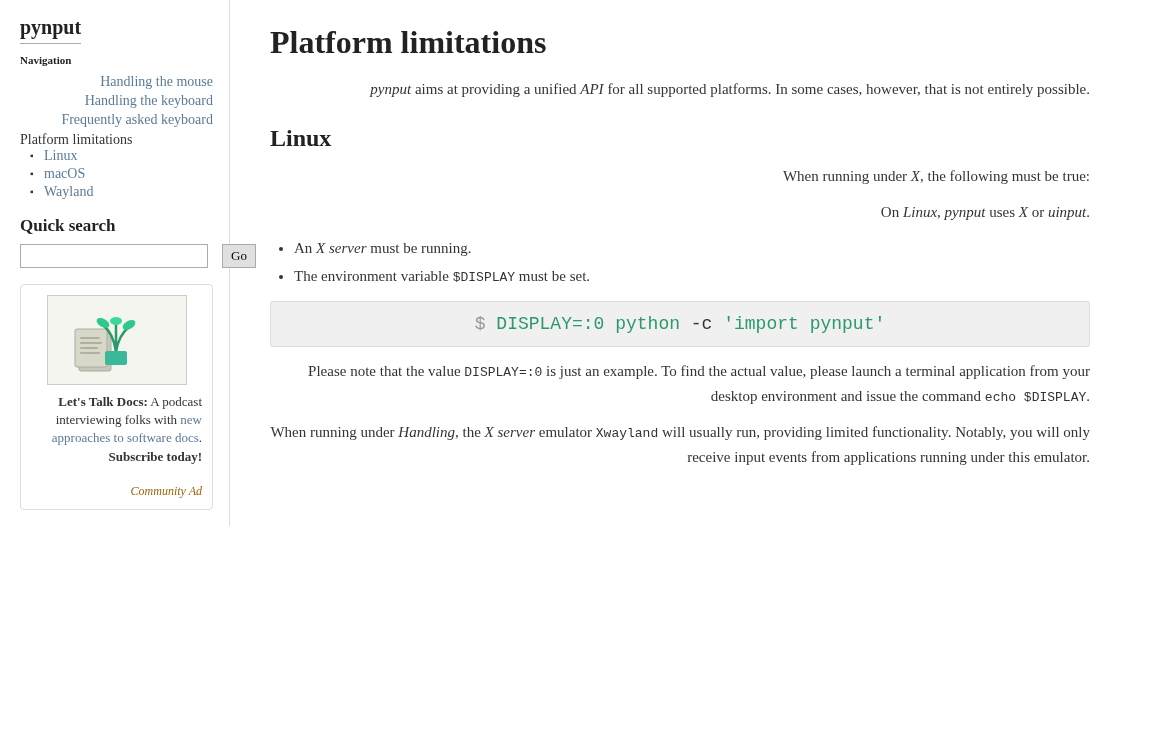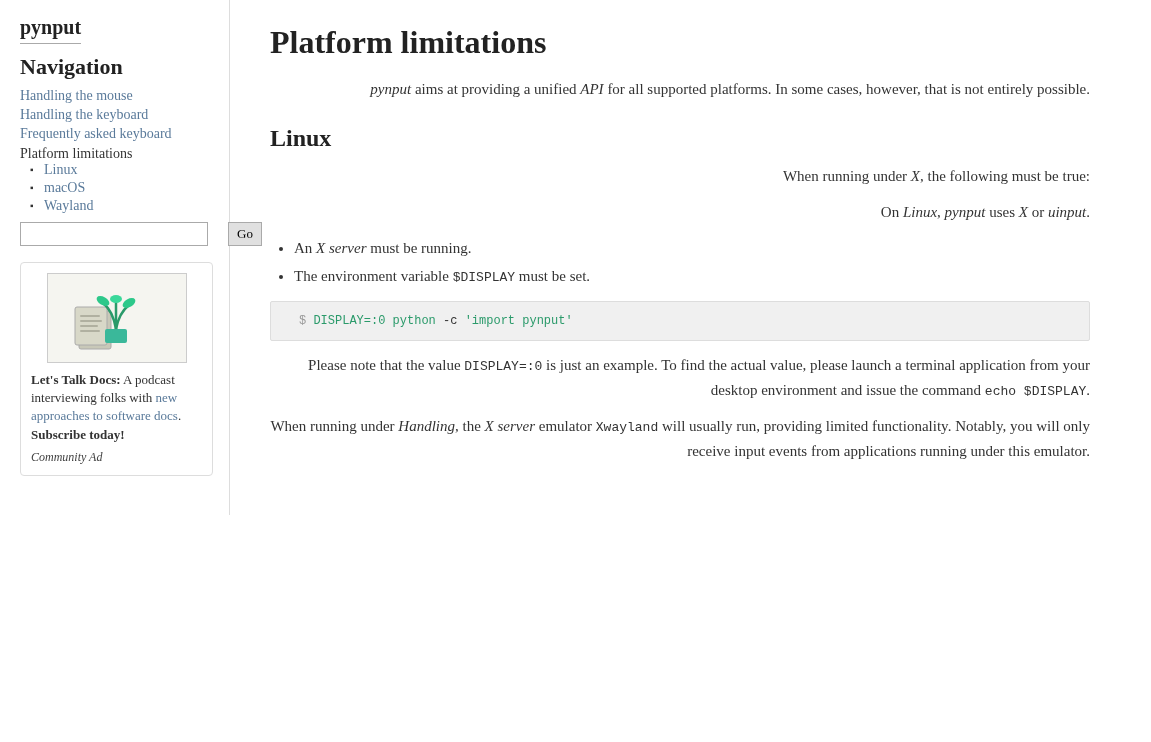--- a/index.html
+++ b/index.html
@@ -22,33 +22,34 @@
       font-weight: bold;
       font-size: 20px;
       color: #222;
       font-family: Georgia, serif;
       border-bottom: 1px solid #aaa;
       padding-bottom: 4px;
       margin-bottom: 10px;
       display: inline-block;
     }
     #sidebar h2.nav-title {
-      font-size: 22px;
+      font-size: 11px;
       font-weight: bold;
       color: #222;
       margin-bottom: 8px;
       font-family: Georgia, serif;
     }
     #sidebar .nav-links a {
       display: block;
       color: #5a7a9a;
       text-decoration: none;
       font-size: 14px;
       margin-bottom: 3px;
       font-family: Georgia, serif;
+      text-align: right;
     }
     #sidebar .nav-section-title {
       font-size: 14px;
       font-weight: normal;
       color: #333;
       margin-top: 2px;
       margin-bottom: 4px;
     }
     #sidebar .nav-sub-links {
       list-style: none;
@@ -77,21 +78,21 @@
     #sidebar h2.search-title {
       font-size: 17px;
       font-weight: bold;
       color: #222;
       margin-top: 16px;
       margin-bottom: 8px;
       font-family: Georgia, serif;
     }
     #sidebar .search-row {
       display: flex;
-      gap: 20px;
+      gap: 14px;
       margin-bottom: 16px;
     }
     #sidebar .search-row input {
       flex: 1;
       border: 1px solid #aaa;
       padding: 3px 5px;
       font-size: 13px;
     }
     #sidebar .search-row button {
       background: #e0e0e0;
@@ -99,21 +100,21 @@
       padding: 3px 8px;
       font-size: 13px;
       cursor: pointer;
       font-family: Georgia, serif;
     }
     
     .community-ad {
       border: 1px solid #ddd;
       border-radius: 4px;
       padding: 10px;
-      text-align: left;
+      text-align: right;
       font-size: 13px;
       color: #444;
       margin-top: 8px;
     }
     .community-ad .ad-image {
       width: 140px;
       height: 90px;
       margin: 0 auto 8px auto;
       background: #f5f5f0;
       border: 1px solid #ccc;
@@ -128,22 +129,22 @@
       margin-bottom: 4px;
       color: #333;
     }
     .community-ad .ad-text strong { font-weight: bold; }
     .community-ad .ad-text a {
       color: #5a7a9a;
       text-decoration: none;
     }
     .community-ad .ad-label {
       font-size: 12px;
-      color: #404040;
-      margin-top: 6px;
+      color: #a16207;
+      margin-top: 18px;
       font-style: italic;
     }
     
     #main {
       flex: 1;
       padding: 24px 40px 40px 40px;
       max-width: 900px;
     }
     #main h1 {
       font-size: 32px;
@@ -183,23 +184,24 @@
       font-family: 'Courier New', Courier, monospace;
       font-size: 13px;
       background: transparent;
     }
     .code-block {
       background: #f0f0f0;
       border: 1px solid #ddd;
       padding: 12px 28px;
       margin: 12px 0;
       font-family: 'Courier New', Courier, monospace;
-      font-size: 12px;
+      font-size: 18px;
       color: #333;
       border-radius: 2px;
+      text-align: center;
     }
     .code-block .cmd-dollar { color: #999; }
     .code-block .cmd-green { color: #2a9a6a; }
     .code-block .cmd-normal { color: #333; }
     .inline-code {
       font-family: 'Courier New', Courier, monospace;
       font-size: 13px;
       color: #333;
     }
   </style>
@@ -214,20 +216,21 @@
     <a href="#">Handling the keyboard</a>
     <a href="#">Frequently asked keyboard</a>
     <span class="nav-section-title">Platform limitations</span>
   </div>
   <ul class="nav-sub-links">
     <li><a href="#linux">Linux</a></li>
     <li><a href="#macos">macOS</a></li>
     <li><a href="#windows">Wayland</a></li>
   </ul>
 
+  <h2 class="search-title">Quick search</h2>
   <div class="search-row">
     <input type="text" style="">
     <button>Go</button>
   </div>
 
   
   <div class="community-ad">
     <div class="ad-image">
 
       <svg width="100" height="70" viewBox="0 0 100 70">

